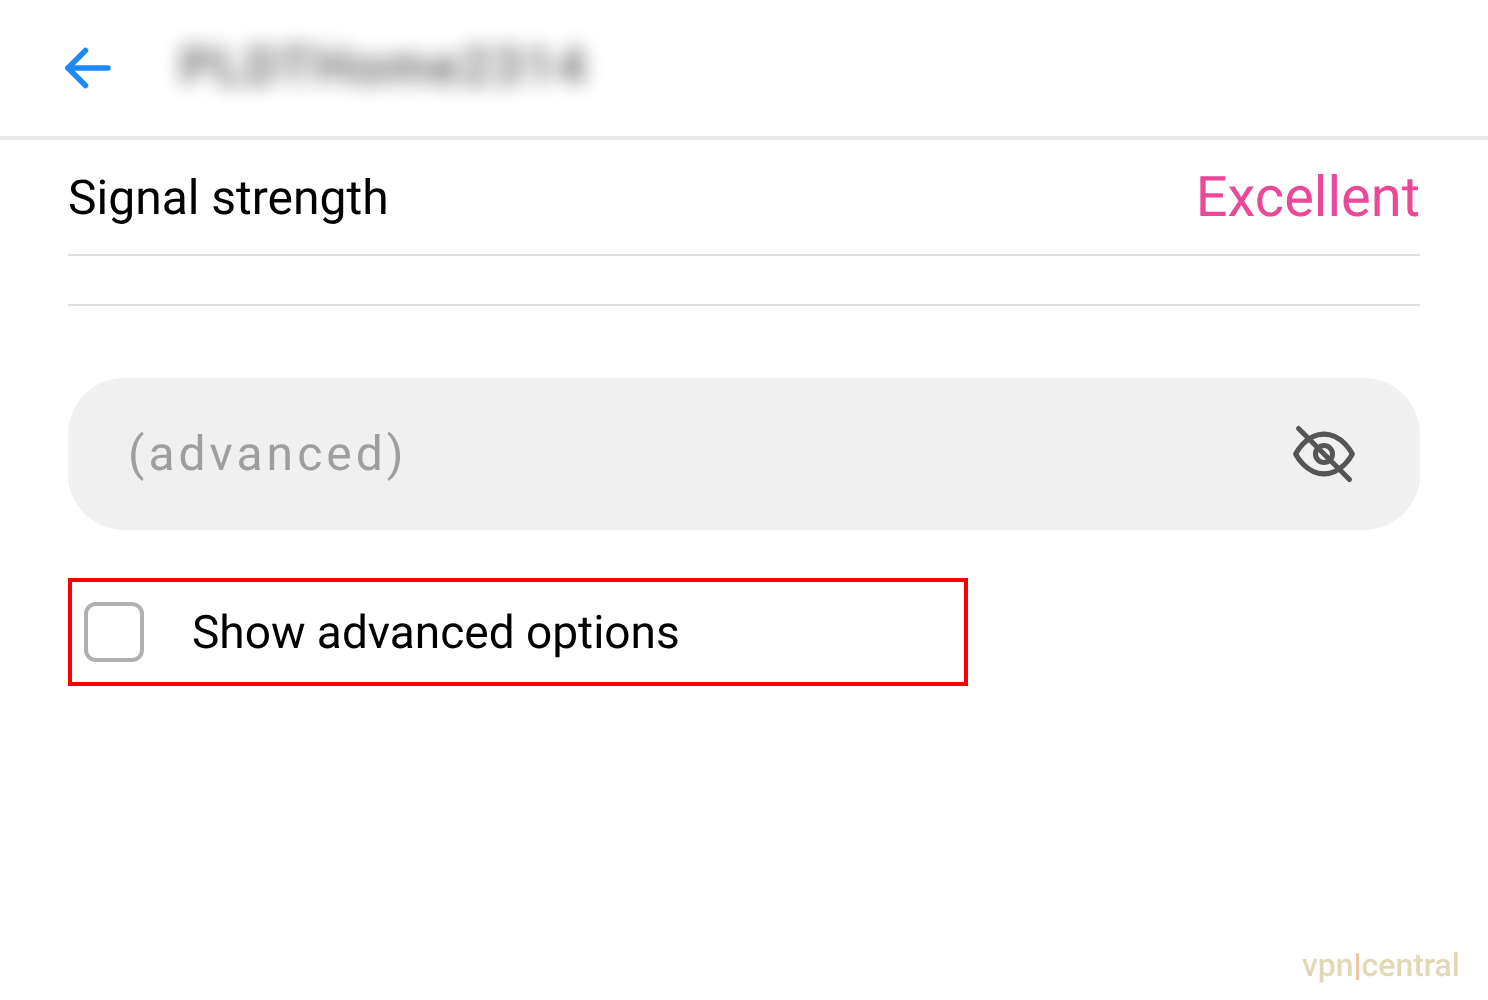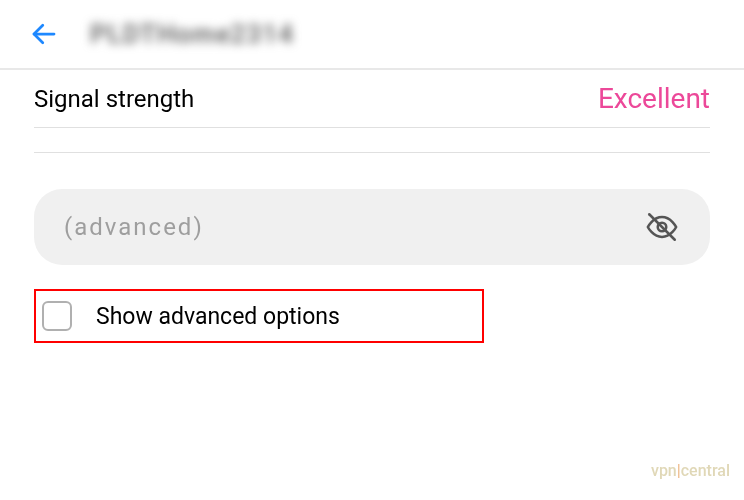--- a/index.html
+++ b/index.html
@@ -92,21 +92,21 @@
       background: #fff;
       cursor: pointer;
     }
     .advanced-label {
       margin-left: 24px;
       font-size: 23px;
       color: #000;
     }
     .watermark {
       position: absolute;
-      bottom: 20px;
+      bottom: 8px;
       right: 14px;
       font-size: 16px;
       color: #d4c89a;
       opacity: 0.7;
       font-weight: 500;
     }
     .watermark .bar {
       color: #e8a05a;
     }
   </style>

